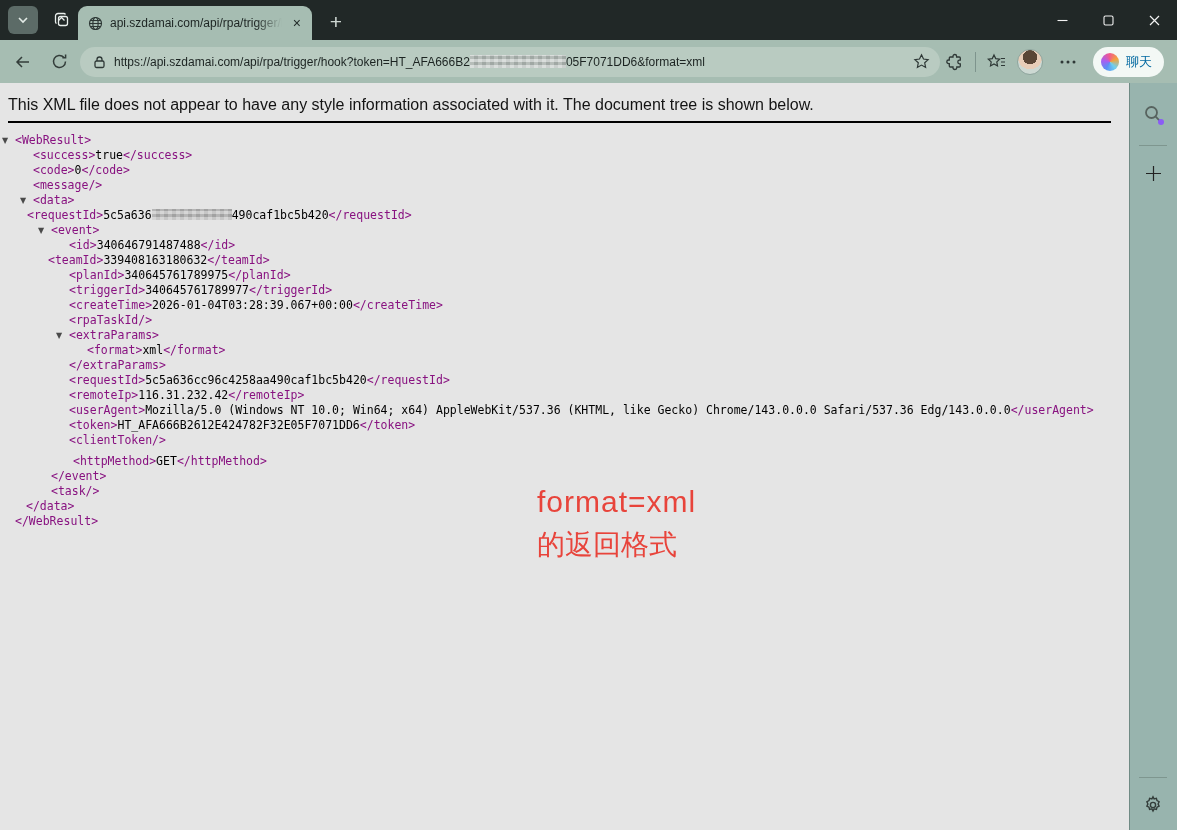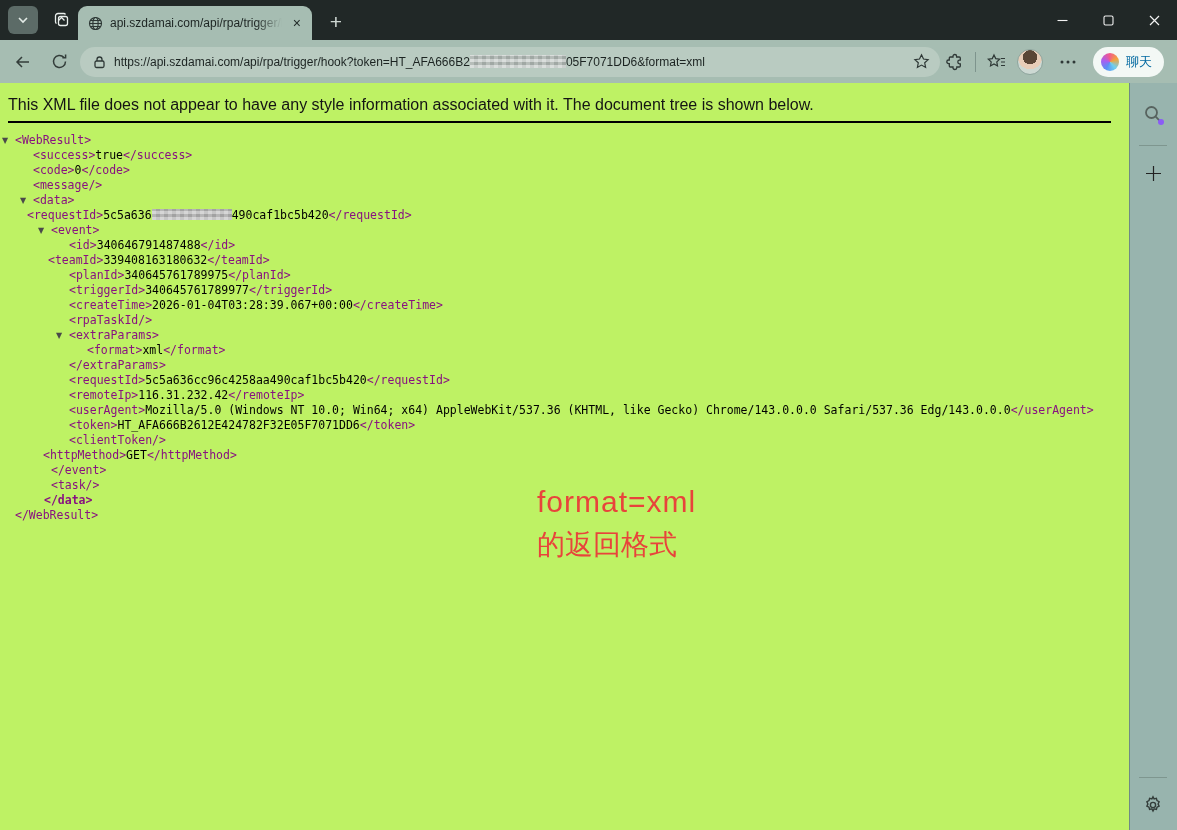--- a/index.html
+++ b/index.html
@@ -41,21 +41,21 @@
             border:1px solid #8fa59e; }
   .dots { letter-spacing:1px; color:#2e3836; font-size:15px; font-weight:bold; margin:0 4px; }
   .copilot-pill { height:30px; background:#f3f8f5; border-radius:15px; display:flex; align-items:center;
                   padding:0 12px 0 8px; margin-left:6px; margin-right:10px; }
   .copilot-logo { width:18px; height:18px; border-radius:50%;
       background: conic-gradient(from 210deg, #5a8ff5, #a95ef0, #f2598e, #f2a33c, #6fd0f0, #5a8ff5); }
   .copilot-label { font-size:13px; color:#0369a1; margin-left:7px; }
 
   
   .main { display:flex; height:747px; }
-  .content { width:1144px; background:#bef264; position:relative; overflow:hidden; }
+  .content { width:1144px; background:#e5e5e5; position:relative; overflow:hidden; }
   .notice { padding:13px 8px 0 8px; font-size:16px; font-weight:500; color:#141414; }
   .rule { border-bottom:2px solid #000; margin:7px 18px 0 8px; }
   .xml-tree { margin-top:10px; font-family:"DejaVu Sans Mono","Liberation Mono",monospace; font-size:11.5px; }
   .xml-line { position:relative; height:15px; line-height:15px; white-space:nowrap; }
   .xml-line .tag { color:#881280; }
   .xml-line .text { color:#000; }
   .xml-line .arrow { position:absolute; top:0; font-family:"DejaVu Sans",sans-serif; font-size:8px; color:#4a4a4a; }
   .redact { display:inline-block; width:80px; height:11px; vertical-align:-1px;
      background: repeating-linear-gradient(0deg, rgba(255,255,255,.3) 0 3px, rgba(0,0,0,.07) 3px 6px),
                  repeating-linear-gradient(90deg,#c4c4c4 0 4px,#aeaeae 4px 8px); }
@@ -191,24 +191,24 @@
         <div class="xml-line" style="padding-left: 69px;"><span class="tag">&lt;createTime&gt;</span><span class="text">2026-01-04T03:28:39.067+00:00</span><span class="tag">&lt;/createTime&gt;</span></div>
         <div class="xml-line" style="padding-left: 69px;"><span class="tag">&lt;rpaTaskId/&gt;</span></div>
         <div class="xml-line" style="padding-left: 69px;"><span class="arrow" style="left: 56px;">▼</span><span class="tag">&lt;extraParams&gt;</span></div>
         <div class="xml-line" style="padding-left: 87px;"><span class="tag">&lt;format&gt;</span><span class="text">xml</span><span class="tag">&lt;/format&gt;</span></div>
         <div class="xml-line" style="padding-left: 69px;"><span class="tag">&lt;/extraParams&gt;</span></div>
         <div class="xml-line" style="padding-left: 69px;"><span class="tag">&lt;requestId&gt;</span><span class="text">5c5a636cc96c4258aa490caf1bc5b420</span><span class="tag">&lt;/requestId&gt;</span></div>
         <div class="xml-line" style="padding-left: 69px;"><span class="tag">&lt;remoteIp&gt;</span><span class="text">116.31.232.42</span><span class="tag">&lt;/remoteIp&gt;</span></div>
         <div class="xml-line" style="padding-left: 69px;"><span class="tag">&lt;userAgent&gt;</span><span class="text">Mozilla/5.0 (Windows NT 10.0; Win64; x64) AppleWebKit/537.36 (KHTML, like Gecko) Chrome/143.0.0.0 Safari/537.36 Edg/143.0.0.0</span><span class="tag">&lt;/userAgent&gt;</span></div>
         <div class="xml-line" style="padding-left: 69px;"><span class="tag">&lt;token&gt;</span><span class="text">HT_AFA666B2612E424782F32E05F7071DD6</span><span class="tag">&lt;/token&gt;</span></div>
         <div class="xml-line" style="padding-left: 69px;"><span class="tag">&lt;clientToken/&gt;</span></div>
-        <div class="xml-line" style="padding-left: 43px;"><span class="tag">&lt;httpMethod&gt;</span><span class="text">GET</span><span class="tag">&lt;/httpMethod&gt;</span></div>
+        <div class="xml-line" style="padding-left: 73px; margin-top: 6px;"><span class="tag">&lt;httpMethod&gt;</span><span class="text">GET</span><span class="tag">&lt;/httpMethod&gt;</span></div>
         <div class="xml-line" style="padding-left: 51px;"><span class="tag">&lt;/event&gt;</span></div>
         <div class="xml-line" style="padding-left: 51px;"><span class="tag">&lt;task/&gt;</span></div>
-        <div class="xml-line" style="padding-left: 44px; font-weight: bold;"><span class="tag">&lt;/data&gt;</span></div>
+        <div class="xml-line" style="padding-left: 26px;"><span class="tag">&lt;/data&gt;</span></div>
         <div class="xml-line" style="padding-left: 15px;"><span class="tag">&lt;/WebResult&gt;</span></div>
       </div>
     <div class="annotation" style="color: rgb(232, 68, 59);">
       <div class="a1">format=xml</div>
       <div class="a2">的返回格式</div>
     </div>
   </div>
   <div class="sidebar">
     <div class="sb-ico sb-search">
       <svg width="20" height="20" viewBox="0 0 20 20" fill="none" stroke="currentColor" stroke-width="1.8">

